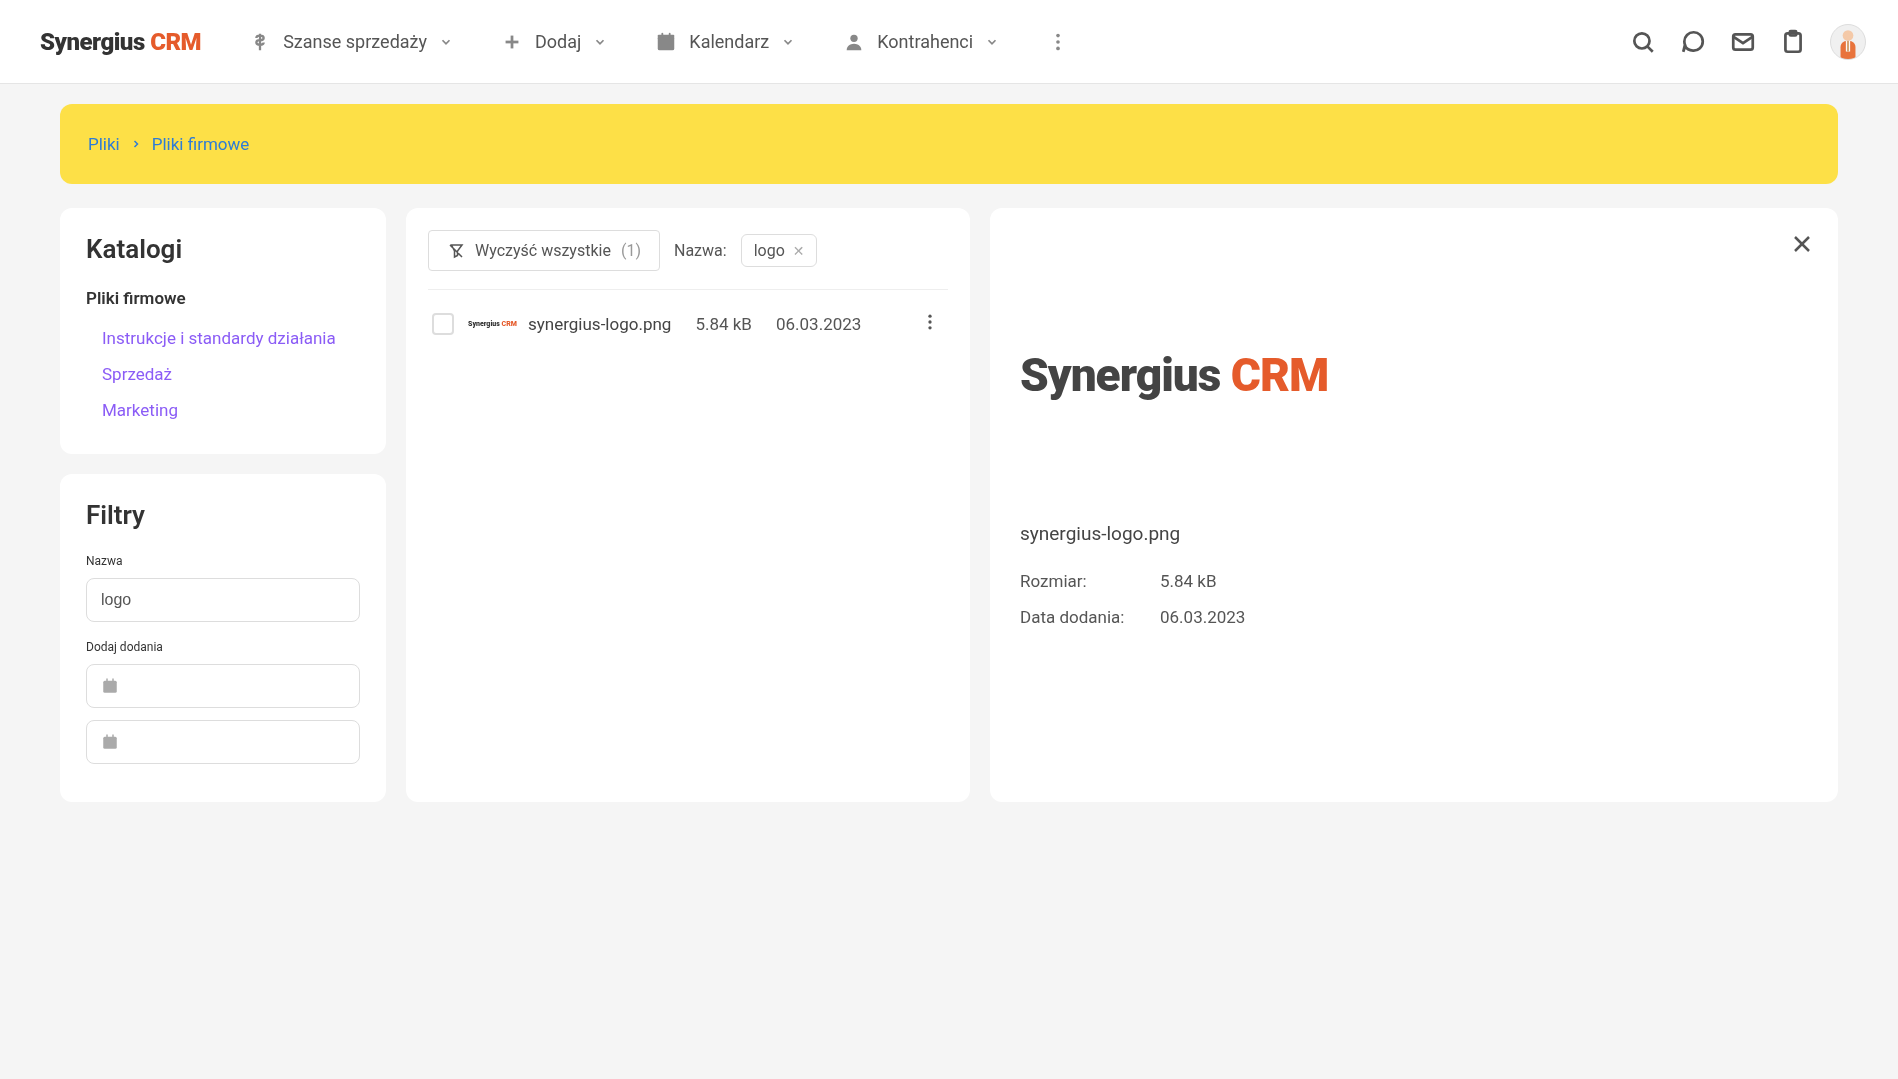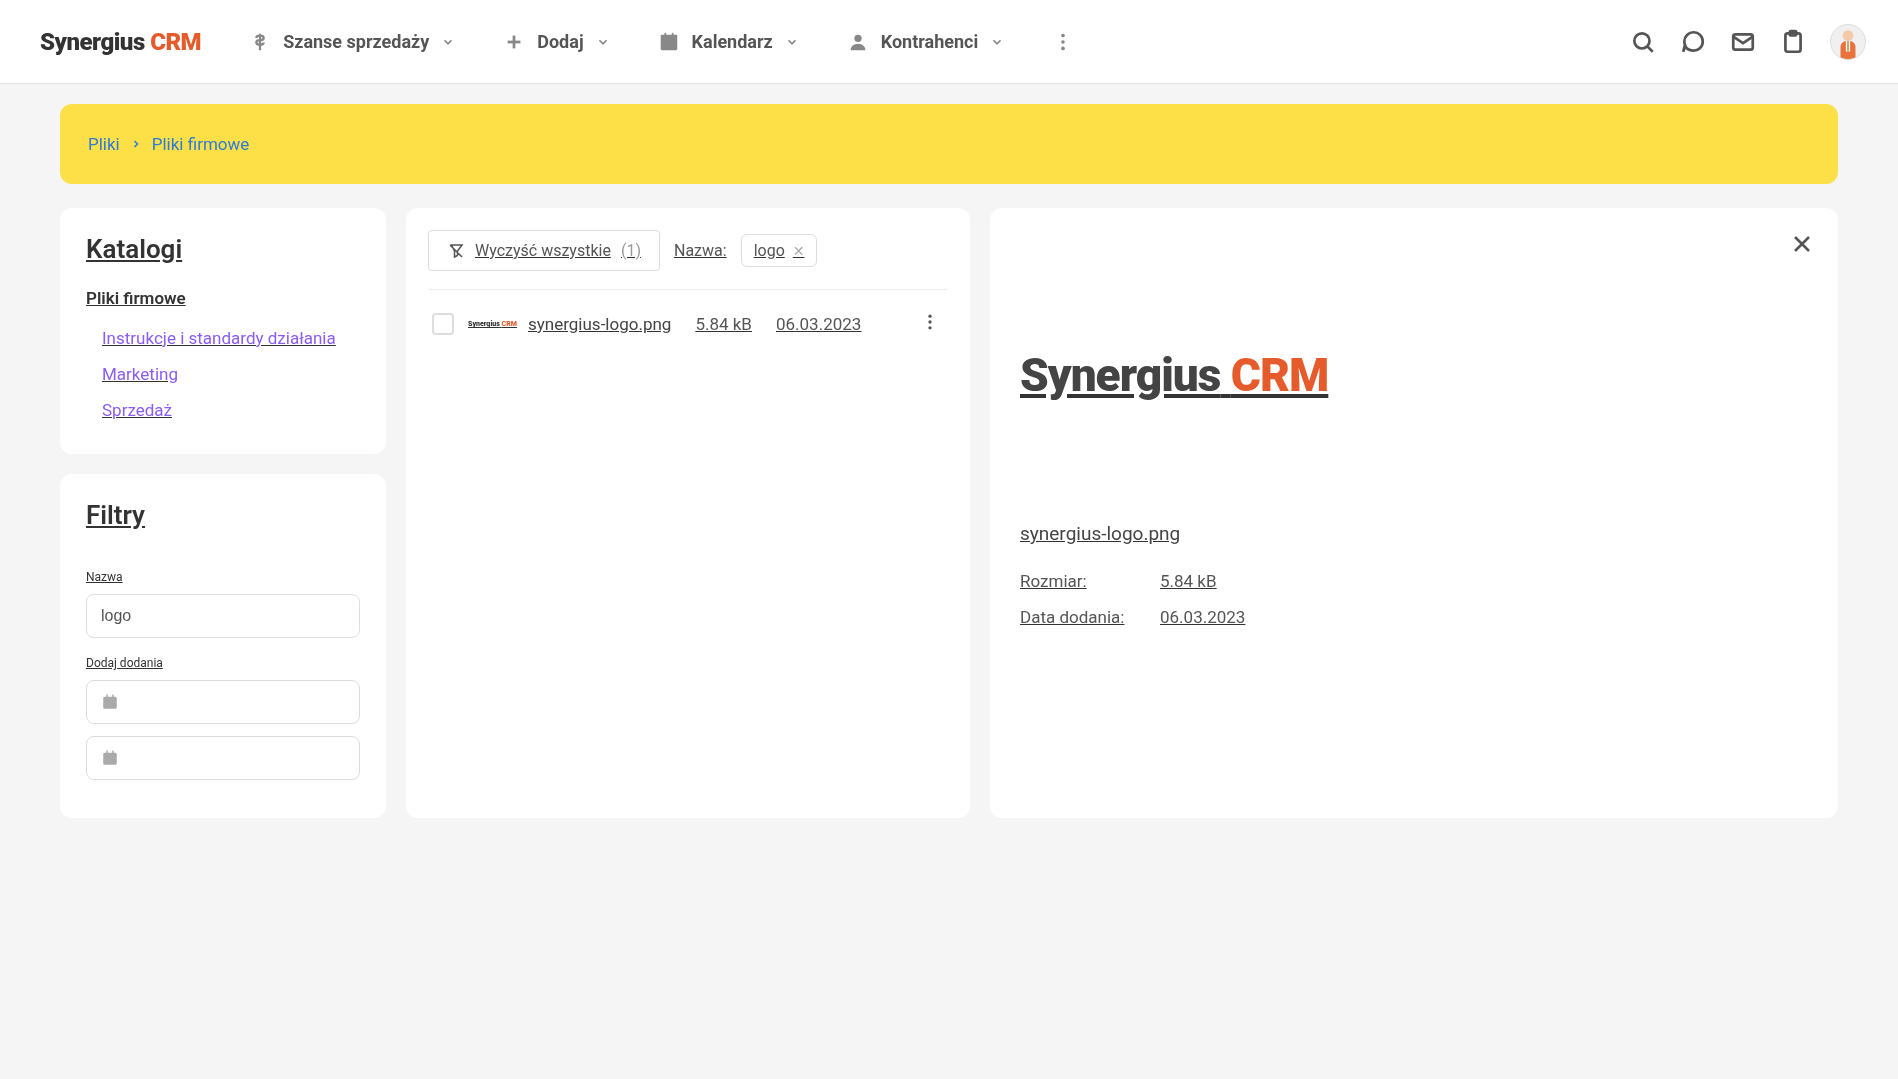--- a/index.html
+++ b/index.html
@@ -20,21 +20,21 @@
   height: 84px;
   gap: 48px;
 }
 .logo { font-weight: 900; font-size: 24px; color: #333; letter-spacing: -0.5px; }
 .logo .crm { color: #e55b2b; }
 .nav-item {
   display: flex;
   align-items: center;
   gap: 12px;
   font-size: 18px;
-  font-weight: 700;
+  font-weight: 400;
   color: #555;
   cursor: pointer;
 }
 .nav-item svg { color: #888; }
 .header-spacer { flex: 1; }
 .header-icons { display: flex; align-items: center; gap: 24px; margin-right: -8px; }
 .header-icon { color: #555; cursor: pointer; display: flex; }
 .avatar {
   width: 36px; height: 36px; border-radius: 50%;
   border: 1px solid #ddd; background: #f0f0f0;
@@ -44,28 +44,28 @@
 
 .container { padding: 20px 60px; }
 .breadcrumb-card {
   background: #fde047; border-radius: 12px; padding: 30px 28px; margin-bottom: 24px;
 }
 .breadcrumb { display: flex; align-items: center; gap: 10px; font-size: 17px; }
 .breadcrumb a { color: #2e7cd6; cursor: pointer; }
 .breadcrumb .sep { color: #2e7cd6; }
 
 .grid { display: grid; grid-template-columns: 326px 564px 1fr; gap: 20px; }
-.card { background: #fff; border-radius: 12px; padding: 26px; text-decoration: underline; }
+.card { background: #fff; border-radius: 12px; padding: 26px; }
 
 .catalogs h2 { font-size: 26px; font-weight: 600; margin-bottom: 24px; }
 .cat-title { font-size: 17px; font-weight: 600; margin-bottom: 12px; }
 .cat-list { list-style: none; }
 .cat-list li { padding: 8px 0 8px 16px; font-size: 17px; color: #8b5cf6; cursor: pointer; }
 
-.filters h2 { font-size: 26px; font-weight: 600; margin-bottom: 40px; }
+.filters h2 { font-size: 26px; font-weight: 600; margin-bottom: 24px; }
 .filter-label { font-size: 12px; color: #333; margin-bottom: 10px; display: block; }
 .filter-input {
   width: 100%; padding: 12px 14px; border: 1px solid #ddd; border-radius: 8px;
   font-size: 16px; margin-bottom: 18px; color: #555;
 }
 .date-input {
   width: 100%; padding: 12px 14px; border: 1px solid #ddd; border-radius: 8px;
   font-size: 16px; margin-bottom: 12px; display: flex; align-items: center;
 }
 .date-input svg { color: #aaa; }
@@ -227,22 +227,22 @@
   </div>
 
   <div class="grid">
 
     <div class="left-col">
       <div class="card catalogs">
         <h2>Katalogi</h2>
         <div class="cat-title">Pliki firmowe</div>
         <ul class="cat-list">
           <li>Instrukcje i standardy działania</li>
+          <li>Sprzedaż</li>
           <li>Marketing</li>
-          <li>Sprzedaż</li>
         </ul>
       </div>
 
       <div class="card filters">
         <h2>Filtry</h2>
         <label class="filter-label">Nazwa</label>
         <input class="filter-input" value="logo" style="">
         <label class="filter-label">Dodaj dodania</label>
         <div class="date-input">
           <svg width="18" height="18" viewBox="0 0 24 24" fill="currentColor">

